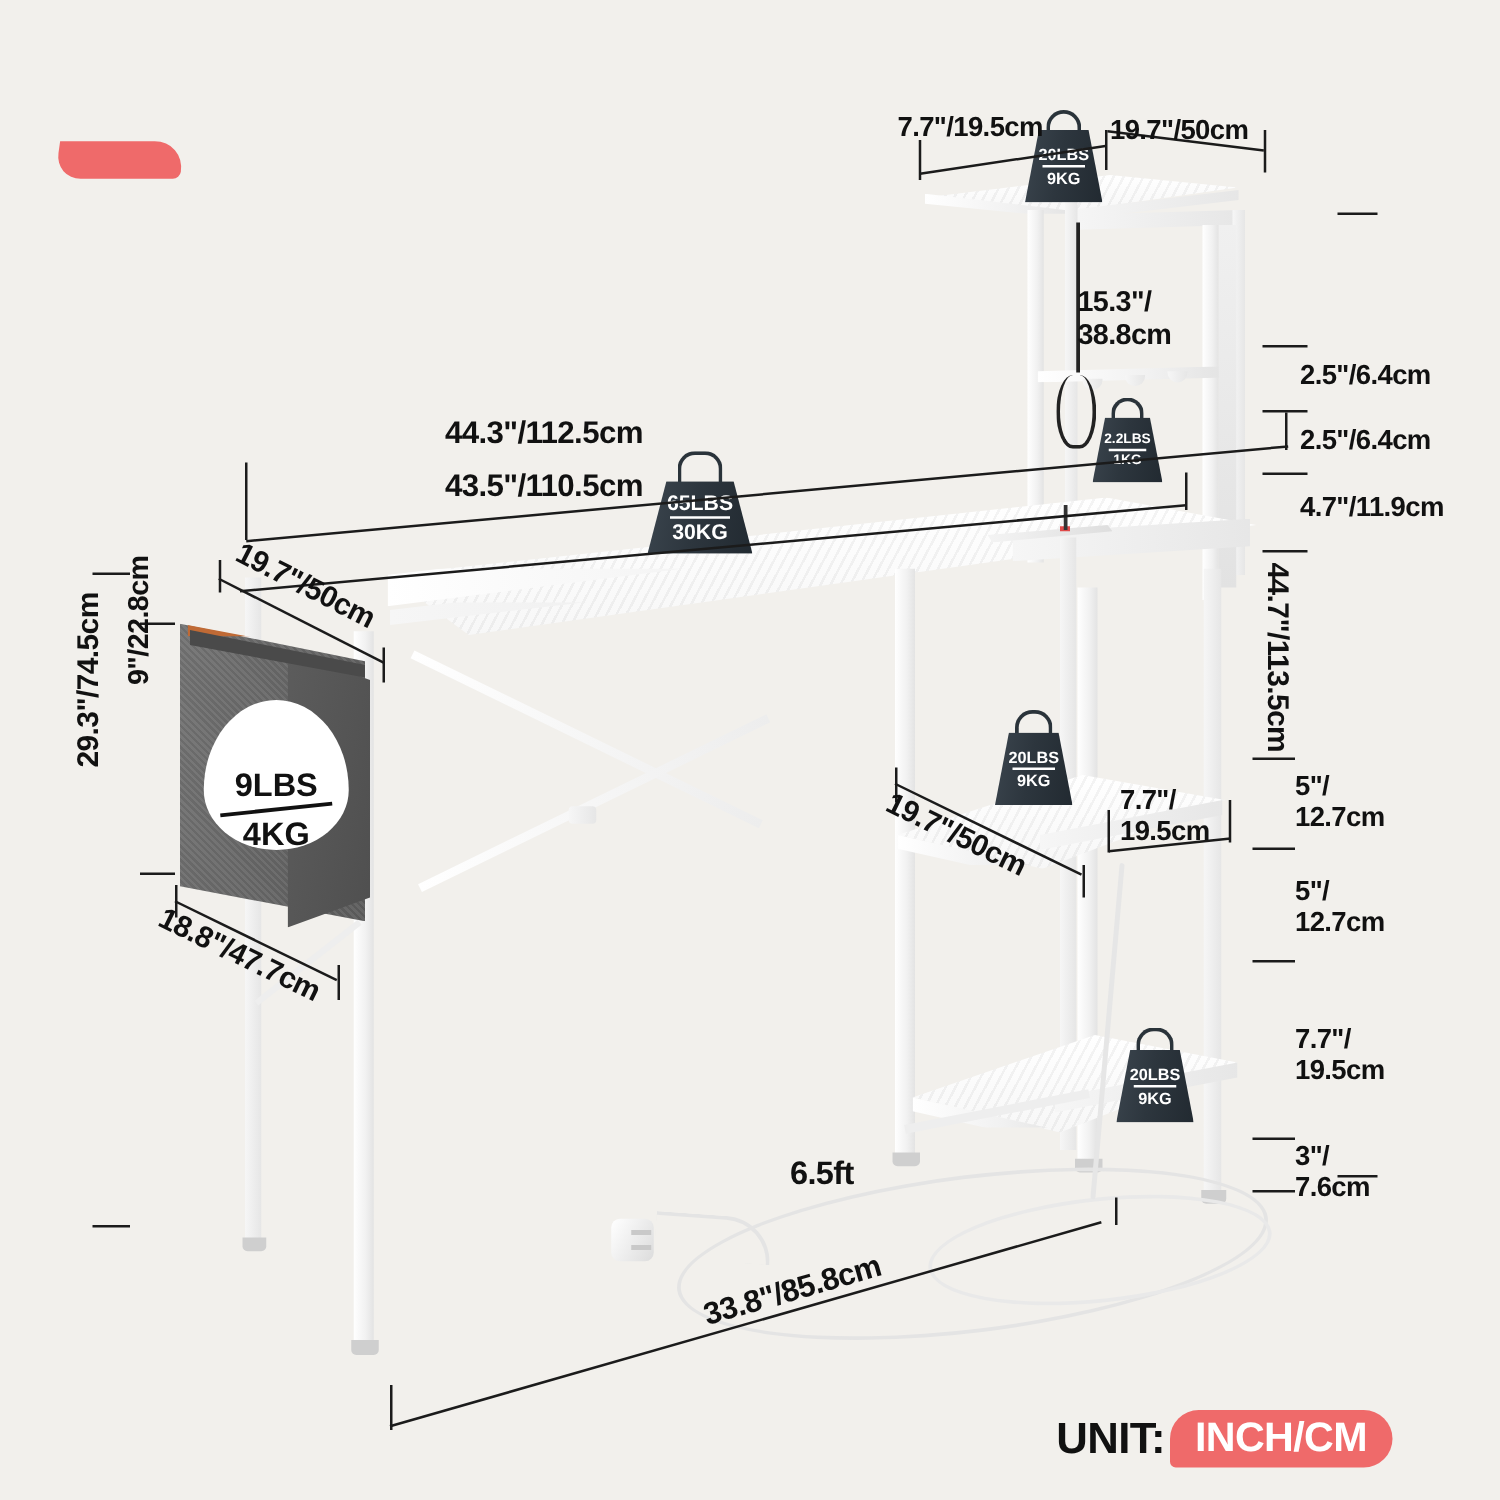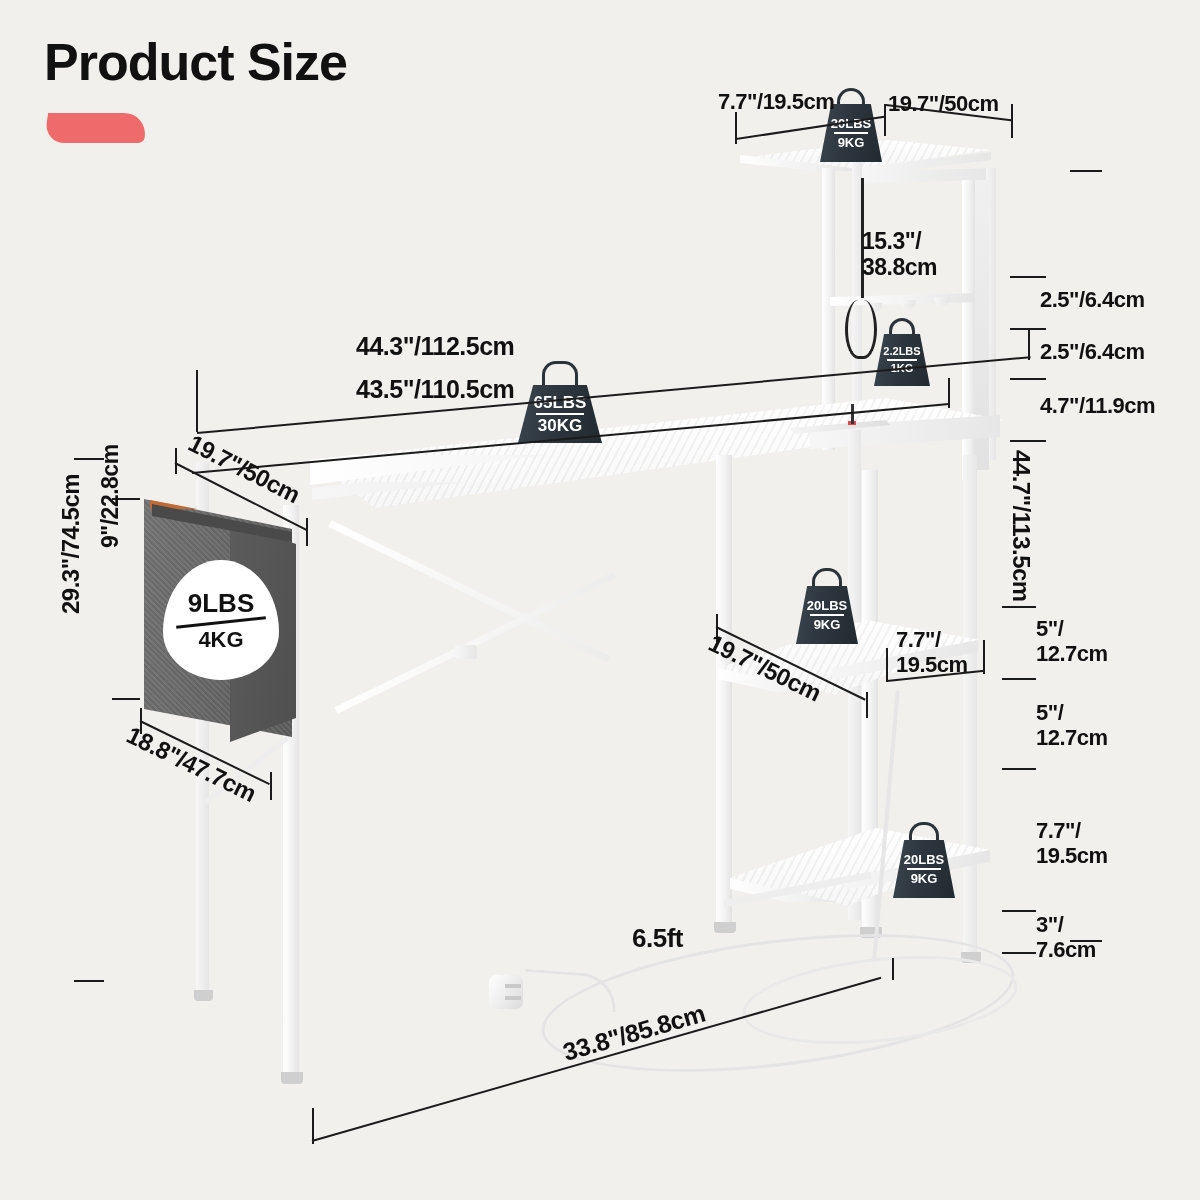--- a/index.html
+++ b/index.html
@@ -65,21 +65,21 @@
     position:absolute;left:50%;transform:translateX(-50%);
     border:3px solid #2a333a;border-bottom:none;
     border-top-left-radius:14px;border-top-right-radius:14px;
     background:transparent;
   }
 
   
   .drop{
     position:absolute;background:#fff;
     border-radius:50% 50% 50% 50%/60% 60% 40% 40%;
-    display:flex;flex-direction:column;align-items:center;justify-content:center;
+    display:flex;flex-direction:column;align-items:center;justify-content:flex-end;
     box-shadow:0 0 0 0 rgba(0,0,0,0);
   }
   .drop .l1,.drop .l2{font-weight:bold;color:#111;line-height:1;}
   .drop .sep{height:3px;background:#111;width:78%;margin:5px 0;transform:rotate(-6deg);}
 
   
   .surf{position:absolute;}
   .wood{
     background:
       repeating-linear-gradient(118deg,rgba(0,0,0,0.045) 0 2px,rgba(0,0,0,0) 2px 7px),
@@ -96,21 +96,20 @@
       linear-gradient(100deg,#747474 0%,#6a6a6a 40%,#5d5d5d 100%);
   }
   .bag-lip{position:absolute;background:#c06a35;}
   .cord{position:absolute;border:3px solid #e8e8e8;border-radius:50%;}
 </style>
 </head>
 <body>
 
 <div id="stage">
 
-  <div class="title">Product Size</div>
   <div class="accent-swash"></div>
 
   <div class="surf wood shadowy" style="left:740px;top:140px;width:250px;height:30px;
               clip-path:polygon(0 18px,148px 0,250px 10px,110px 30px);"></div>
   <div class="surf frame" style="left:740px;top:155px;width:120px;height:16px;
               clip-path:polygon(0 0,120px 14px,120px 20px,0 8px);"></div>
   <div class="surf frame-d" style="left:855px;top:152px;width:140px;height:24px;
               clip-path:polygon(0 16px,136px 0,136px 8px,0 24px);"></div>
   <div class="surf frame-d" style="left:855px;top:168px;width:140px;height:20px;
               clip-path:polygon(0 4px,136px 0,136px 12px,0 16px);"></div>
@@ -180,21 +179,21 @@
   <div class="bag-lip" style="left:150px;top:497px;width:142px;height:12px;
               clip-path:polygon(0 3px,142px 30px,142px 40px,0 12px);
               background:#c06a35;"></div>
   <div class="bag-lip" style="left:152px;top:502px;width:140px;height:40px;
               clip-path:polygon(0 2px,140px 30px,140px 40px,0 14px);
               background:#4a4a4a;"></div>
 
   <div class="drop" style="left:163px;top:560px;width:116px;height:120px;">
     <div class="l1" style="font-size:26px;">9LBS</div>
     <div class="sep"></div>
-    <div class="l2" style="font-size:22px;">4KG</div>
+    <div class="l2" style="font-size:26px;">4KG</div>
   </div>
 
   <div class="surf wood shadowy" style="left:718px;top:620px;width:262px;height:75px;
               clip-path:polygon(0 48px,148px 0,262px 20px,116px 75px);"></div>
   <div class="surf frame" style="left:718px;top:662px;width:120px;height:30px;
               clip-path:polygon(0 6px,120px 33px,120px 44px,0 17px);"></div>
   <div class="surf frame-d" style="left:832px;top:636px;width:150px;height:46px;
               clip-path:polygon(0 32px,146px 4px,146px 16px,0 44px);"></div>
 
   <div class="surf wood shadowy" style="left:730px;top:828px;width:260px;height:78px;
@@ -352,14 +351,18 @@
 7.6cm</div>
 
   <div class="dim" style="left:632px;top:925px;font-size:26px;">6.5ft</div>
 
   <div class="rule-rot" style="left:312px;top:1140px;width:592px;transform:rotate(-16deg);"></div>
   <div class="tick-v" style="left:312px;top:1108px;height:36px;"></div>
   <div class="tick-v" style="left:892px;top:958px;height:22px;"></div>
   <div class="dim" style="left:560px;top:1040px;font-size:25px;
               transform:rotate(-16deg);transform-origin:left top;">33.8"/85.8cm</div>
 
+  <div class="unit-wrap">
+    <span class="unit-label">UNIT:</span>
+    <span class="unit-pill">INCH/CM</span>
+  </div>
 
 </div>
 
 </body></html>

